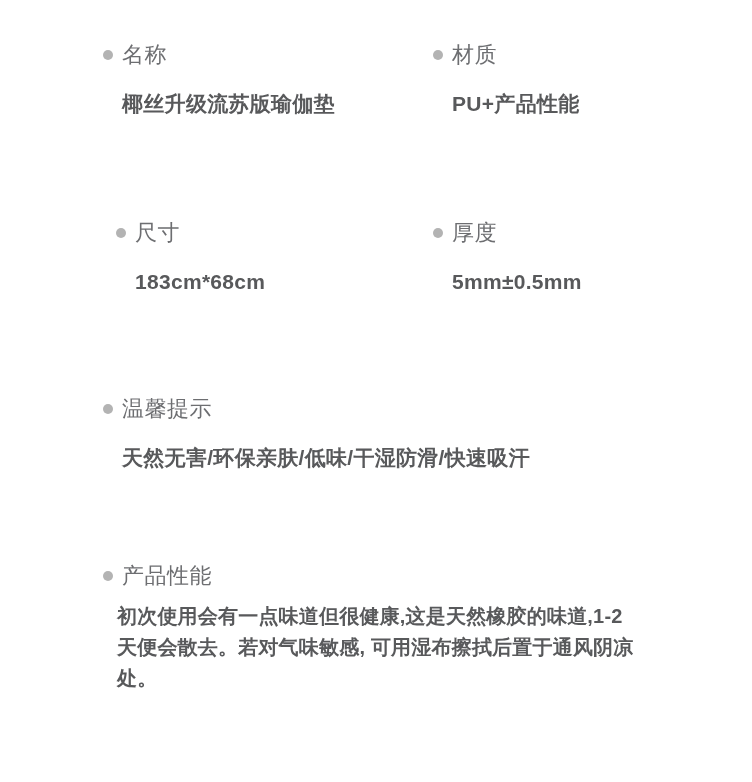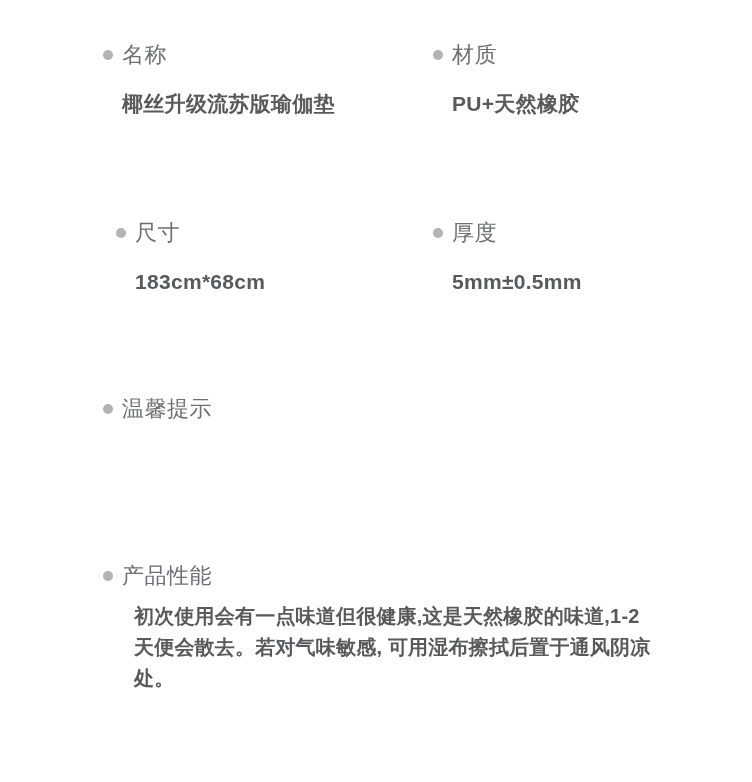--- a/index.html
+++ b/index.html
@@ -55,21 +55,21 @@
     font-weight: 700;
     letter-spacing: 0.3px;
     white-space: nowrap;
   }
   .spec-value.wide {
     white-space: normal;
     width: 530px;
   }
   .spec-note {
     margin-top: 14px;
-    margin-left: 31px;
+    margin-left: 14px;
     font-size: 20px;
     line-height: 1.55;
     color: #58595b;
     font-weight: 700;
     letter-spacing: 0.2px;
     width: 520px;
   }
 
   
   #block-name      { left: 103px; top: 44px; }
@@ -90,21 +90,21 @@
       <span class="spec-label">名称</span>
     </div>
     <div class="spec-value">椰丝升级流苏版瑜伽垫</div>
   </div>
 
   <div class="spec-block" id="block-material">
     <div class="spec-label-row">
       <span class="bullet"></span>
       <span class="spec-label">材质</span>
     </div>
-    <div class="spec-value">PU+天然橡胶</div>
+    <div class="spec-value">PU+产品性能</div>
   </div>
 
   <div class="spec-block" id="block-size">
     <div class="spec-label-row">
       <span class="bullet"></span>
       <span class="spec-label">尺寸</span>
     </div>
     <div class="spec-value">183cm*68cm</div>
   </div>
 
@@ -114,20 +114,21 @@
       <span class="spec-label">厚度</span>
     </div>
     <div class="spec-value">5mm±0.5mm</div>
   </div>
 
   <div class="spec-block" id="block-perf">
     <div class="spec-label-row">
       <span class="bullet"></span>
       <span class="spec-label">温馨提示</span>
     </div>
+    <div class="spec-value wide">天然无害/环保亲肤/低味/干湿防滑/快速吸汗</div>
   </div>
 
   <div class="spec-block" id="block-tips">
     <div class="spec-label-row">
       <span class="bullet"></span>
       <span class="spec-label">产品性能</span>
     </div>
     <div class="spec-note">初次使用会有一点味道但很健康,这是天然橡胶的味道,1-2天便会散去。若对气味敏感, 可用湿布擦拭后置于通风阴凉处。</div>
   </div>
 

